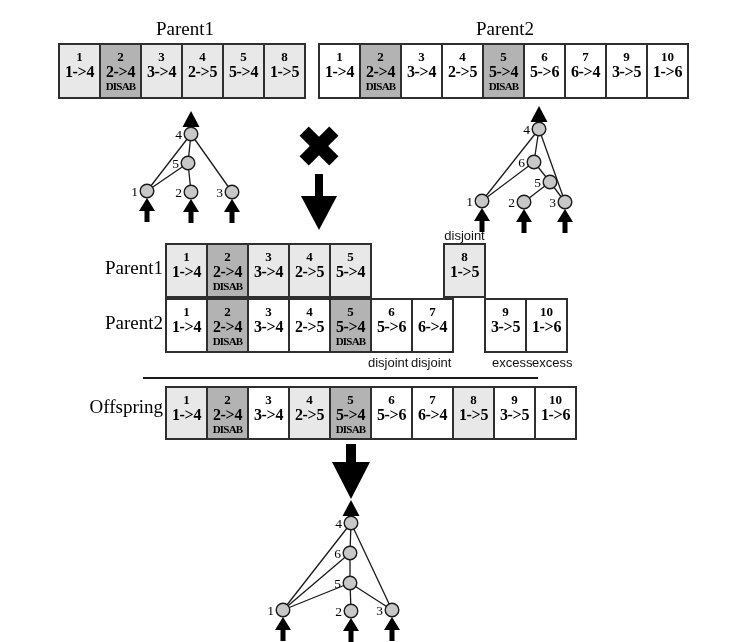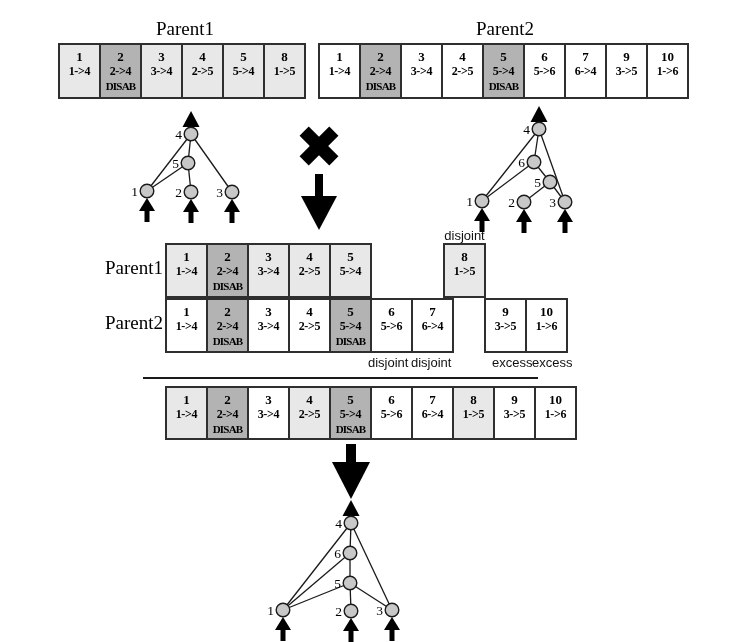--- a/index.html
+++ b/index.html
@@ -10,21 +10,21 @@
   .canvas svg{position:absolute;left:0;top:0;}
   .gene{
     position:absolute;box-sizing:border-box;width:43px;
     border:2px solid var(--box-border,#2f2f2f);
     text-align:center;padding-top:4px;
   }
   .shade-light{background:var(--box-light,#e8e8e8);}
   .shade-dark{background:var(--box-dark,#b3b3b3);}
   .shade-white{background:var(--box-white,#ffffff);}
   .gene .num{font-weight:bold;font-size:13px;line-height:15px;}
-  .gene .conn{font-weight:bold;font-size:12px;line-height:15px;letter-spacing:-0.3px;white-space:nowrap;}
+  .gene .conn{font-weight:bold;font-size:16px;line-height:15px;letter-spacing:-0.3px;white-space:nowrap;}
   .gene .tag{font-weight:bold;font-size:11px;line-height:15px;letter-spacing:-0.8px;white-space:nowrap;}
   .title{position:absolute;width:140px;text-align:center;font-size:19px;line-height:22px;}
   .rowlabel{position:absolute;left:40px;width:123px;text-align:right;font-size:19px;line-height:22px;}
   .ann{
     position:absolute;font-family:"Liberation Sans", sans-serif;
     font-size:13px;line-height:14px;white-space:nowrap;color:#111;
   }
 </style>
 </head>
 <body>
@@ -326,19 +326,20 @@
         <div class="num">10</div>
         <div class="conn">1-&gt;6</div>
       </div>
     </div>
 
   <div class="title" style="left:115px;top:18px;">Parent1</div>
   <div class="title" style="left:435px;top:18px;">Parent2</div>
 
   <div class="rowlabel" style="top:257px;">Parent1</div>
   <div class="rowlabel" style="top:312px;">Parent2</div>
+  <div class="rowlabel" style="top:396px;">Offspring</div>
 
   <div class="ann" style="left:443px;top:229px;width:43px;text-align:center;">disjoint</div>
   <div class="ann" style="left:368px;top:356px;">disjoint</div>
   <div class="ann" style="left:411px;top:356px;">disjoint</div>
   <div class="ann" style="left:492px;top:356px;">excess</div>
   <div class="ann" style="left:532px;top:356px;">excess</div>
 </div>
 
 </body></html>

